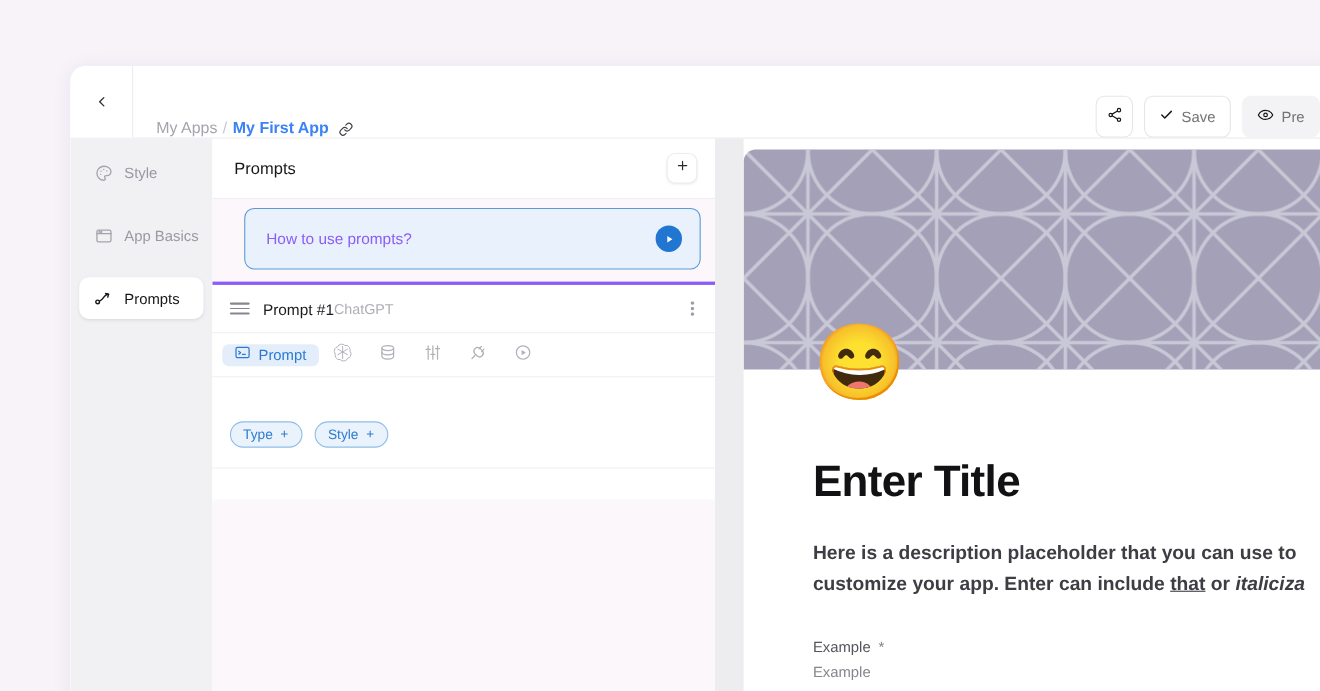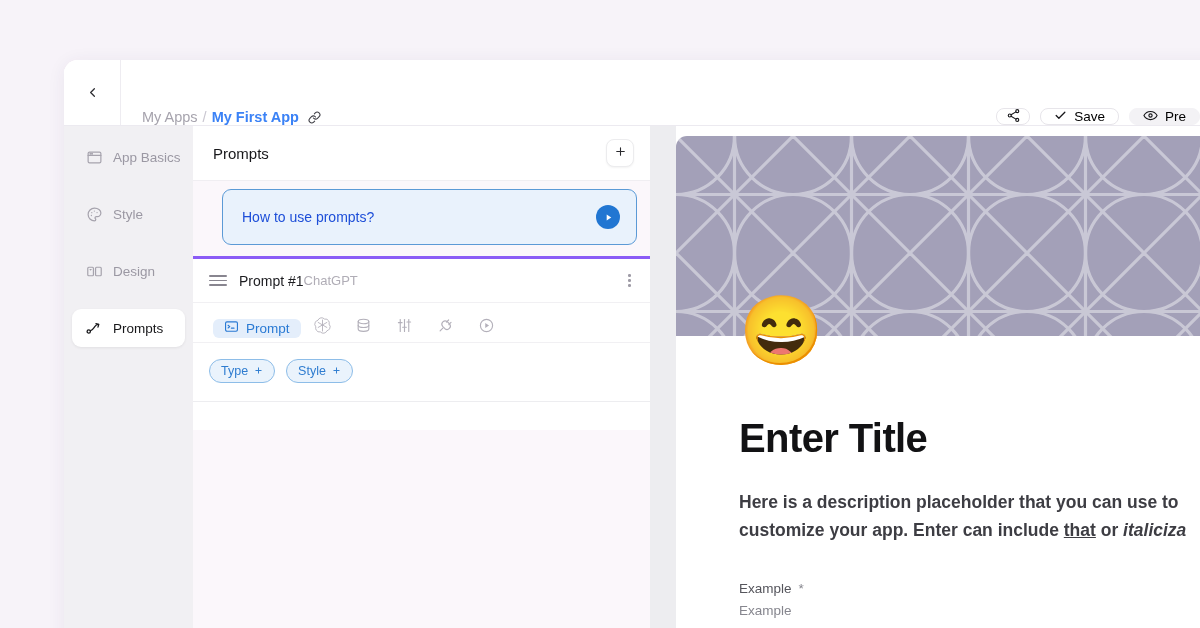--- a/index.html
+++ b/index.html
@@ -45,23 +45,23 @@
   .crumb-muted { color: #a6a3ad; }
   .crumb-sep { color: #c9c6d0; }
   .crumb-strong { color: #3b82f6; font-weight: 700; }
   #link-icon { margin-left: 4px; color: #3f3f46; display:inline-flex; }
 
   #topbar-actions {
     margin-left: auto; display: flex; align-items: center; gap: 10px;
     padding-right: 0;
   }
   .tb-btn {
-    height: 17px; border-radius: 8px;
+    height: 38px; border-radius: 8px;
     display: flex; align-items: center; justify-content: center;
-    gap: 7px; font-size: 13.5px; color: #000000;
+    gap: 7px; font-size: 13.5px; color: #737373;
     cursor: pointer; background: #fff;
     border: 1px solid #e7e5ea;
     padding: 0 13px;
   }
   .tb-btn.icon-only { width: 34px; padding: 0; }
   .tb-btn.subtle { background: #f3f2f5; border-color: #f3f2f5; }
   .tb-btn .chk { font-size: 12px; }
 
   
   #rail {
@@ -107,21 +107,21 @@
   #howto-banner {
     position: absolute; left: 86px; top: 129px;
     width: 415px; height: 56px;
     background: #e9f2fc;
     border: 1px solid #5b9ad6;
     border-radius: 9px;
     display: flex; align-items: center;
     padding: 0 16px 0 19px;
     cursor: pointer;
   }
-  #howto-text { font-size: 14px; color: #1d4ed8; }
+  #howto-text { font-size: 14px; color: #8b5cf6; }
   #howto-play {
     margin-left: auto;
     width: 24px; height: 24px; border-radius: 50%;
     background: #2176d2;
     display:flex; align-items:center; justify-content:center;
   }
 
   
   #prompt-card {
     position: absolute; left: 86px; top: 196px;
@@ -134,22 +134,22 @@
     border-bottom: 1px solid #f1f0f3;
   }
   #drag-handle { width: 18px; cursor: grab; display:flex; flex-direction:column; gap:3px; }
   #drag-handle i { display:block; height:1.5px; background:#88858f; border-radius:1px; }
   #card-title { margin-left: 12px; font-size: 14px; color: #1c1c20; }
   #card-model { margin-left: 0; font-size: 13px; color: #b0adb6; }
   #card-menu { margin-left: auto; cursor: pointer; display:flex; flex-direction:column; gap:2.5px; align-items:center; padding:4px;}
   #card-menu i { width:2.6px;height:2.6px;border-radius:50%;background:#9e9ba6;display:block;}
 
   #card-tabs {
-    height: 40px; display: flex; align-items: flex-end;
-    padding-left: 19px; border-bottom: 1px solid #f1f0f3;
+    height: 40px; display: flex; align-items: center;
+    padding-left: 8px; border-bottom: 1px solid #f1f0f3;
   }
   .ptab {
     display: flex; align-items: center; gap: 7px;
     padding: 0 11px; cursor: pointer; color: #a9a6b0;
     border-radius: 6px; margin: 4px 1px;
   }
   .ptab.active { background: #e4eefb; color: #2a7ad4; }
   .ptab-label { font-size: 13.5px; }
 
   #prompt-textarea-wrap { padding: 16px 16px 0 16px; }
@@ -157,21 +157,21 @@
     width: 414px; height: 177px;
     border: 1px solid #eceaef; border-radius: 9px;
     padding: 14px 16px; font-size: 14px; color: #b2afb8;
     background: #fff;
   }
   #chips { display: flex; gap: 11px; padding: 16px 16px 0 16px; }
   .chip {
     height: 24px; padding: 0 11px; border-radius: 13px;
     border: 1px solid #8dbde8; background: #eaf3fc;
     color: #2e7cd0; font-size: 12.5px;
-    display: flex; align-items: center; gap: 6px; cursor: pointer;
+    display: flex; align-items: center; gap: 6px; cursor: pointer; margin-top: 24px;
   }
   #card-bottom-divider {
     margin-top: 18px; height: 1px; background: #ededf0;
   }
   #next-card-peek { height: 28px; background: #fff; }
 
   
   #preview-pane {
     position: absolute; left: 586px; top: 66px;
     width: 614px; height: 534px;
@@ -274,52 +274,42 @@
         <span>Pre</span>
       </div>
     </div>
   </div>
 
   <div id="rail">
 
     <div class="rail-item">
       <span class="rail-icon">
         <svg width="17" height="17" viewBox="0 0 24 24" fill="none" stroke="#a6a3ad" stroke-width="1.7" stroke-linecap="round" stroke-linejoin="round">
-            <rect x="3" y="4.5" width="18" height="15" rx="2"></rect>
-            <line x1="3" y1="9" x2="21" y2="9"></line>
-            <circle cx="6.3" cy="6.8" r="0.6" fill="#a6a3ad"></circle>
-            <circle cx="8.6" cy="6.8" r="0.6" fill="#a6a3ad"></circle>
-          </svg>
-      </span>
-      <span>App Basics</span>
-    </div>
-
-    <div class="rail-item">
-      <span class="rail-icon">
-        <svg width="17" height="17" viewBox="0 0 24 24" fill="none" stroke="#a6a3ad" stroke-width="1.7" stroke-linecap="round" stroke-linejoin="round">
             <path d="M12 3a9 9 0 1 0 0 18c1 0 1.8-.8 1.8-1.8 0-.5-.2-.9-.5-1.2-.3-.3-.5-.7-.5-1.2 0-1 .8-1.8 1.8-1.8H16a5 5 0 0 0 5-5c0-3.9-4-7-9-7z"></path>
             <circle cx="8.2" cy="9.4" r="0.9" fill="#a6a3ad" stroke="none"></circle>
             <circle cx="11.8" cy="7.2" r="0.9" fill="#a6a3ad" stroke="none"></circle>
             <circle cx="15.6" cy="9.2" r="0.9" fill="#a6a3ad" stroke="none"></circle>
             <circle cx="7.6" cy="13.4" r="0.9" fill="#a6a3ad" stroke="none"></circle>
           </svg>
       </span>
       <span>Style</span>
     </div>
 
     <div class="rail-item">
       <span class="rail-icon">
         <svg width="17" height="17" viewBox="0 0 24 24" fill="none" stroke="#a6a3ad" stroke-width="1.7" stroke-linecap="round" stroke-linejoin="round">
-            <rect x="2.5" y="6" width="8" height="12" rx="1.4"></rect>
-            <rect x="13.5" y="6" width="8" height="12" rx="1.4"></rect>
-            <path d="M4.6 8.6h3.8l-1.9 2.4z" fill="#a6a3ad" stroke="none"></path>
-          </svg>
-      </span>
-      <span>Design</span>
-    </div>
+            <rect x="3" y="4.5" width="18" height="15" rx="2"></rect>
+            <line x1="3" y1="9" x2="21" y2="9"></line>
+            <circle cx="6.3" cy="6.8" r="0.6" fill="#a6a3ad"></circle>
+            <circle cx="8.6" cy="6.8" r="0.6" fill="#a6a3ad"></circle>
+          </svg>
+      </span>
+      <span>App Basics</span>
+    </div>
+
 
     <div class="rail-item active">
       <span class="rail-icon">
         <svg width="19" height="19" viewBox="0 0 24 24" fill="none" stroke="#17171a" stroke-width="1.7" stroke-linecap="round" stroke-linejoin="round">
             <circle cx="5" cy="16" r="2.2"></circle>
             <path d="M7.4 15C10 14 11.5 11.5 13 9.5c1.2-1.6 2.6-2.6 4.6-2.9"></path>
             <polyline points="14.6 5.6 18.4 6.5 17.3 10.2"></polyline>
           </svg>
       </span>
       <span>Prompts</span>

